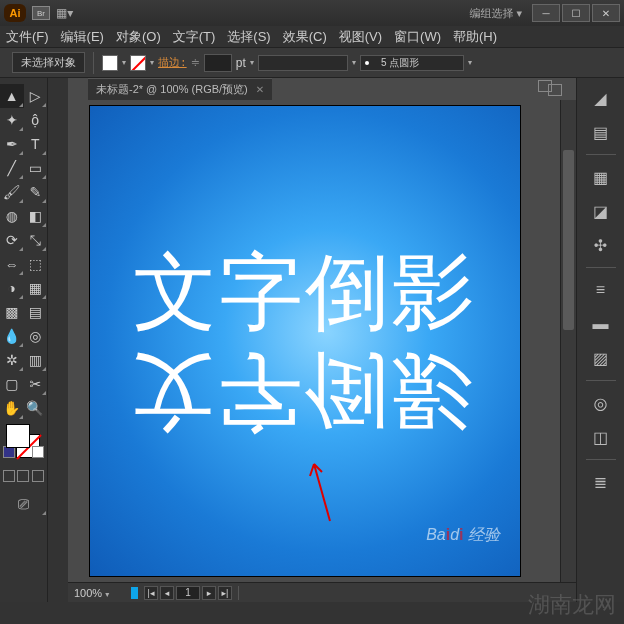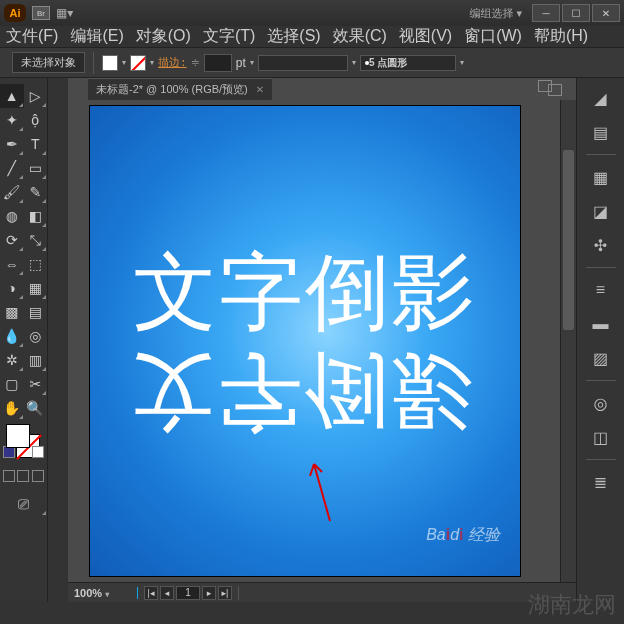--- a/index.html
+++ b/index.html
@@ -4,45 +4,45 @@
 <style>
 * { margin: 0; padding: 0; box-sizing: border-box; font-family: "Microsoft YaHei", sans-serif; }
 body { background: #333; width: 624px; height: 624px; overflow: hidden; position: relative; }
 .titlebar { height: 26px; background: linear-gradient(#3a3a3a,#2d2d2d); display: flex; align-items: center; padding: 0 4px; color: #ccc; font-size: 11px; }
 .ai-logo { width: 22px; height: 18px; background: #3b1c00; color: #ff9a00; font-weight: bold; font-size: 11px; display: flex; align-items: center; justify-content: center; border-radius: 6px; margin-right: 6px; }
 .br-badge { width: 18px; height: 14px; background: #555; border: 1px solid #888; font-size: 8px; color: #ccc; display: flex; align-items: center; justify-content: center; margin-right: 6px; }
 .spacer { flex: 1; }
 .winlabel { color: #aaa; font-size: 11px; margin-right: 8px; }
 .winbtns { display: flex; }
 .winbtn { width: 28px; height: 18px; background: #444; border: 1px solid #666; color: #ccc; display: flex; align-items: center; justify-content: center; margin-left: 2px; font-size: 10px; cursor: pointer; }
-.menubar { height: 22px; background: #323232; display: flex; align-items: center; padding: 0 6px; color: #ccc; font-size: 16px; border-bottom: 1px solid #222; }
+.menubar { height: 22px; background: #323232; display: flex; align-items: center; padding: 0 6px; color: #ccc; font-size: 13px; border-bottom: 1px solid #222; }
 .menuitem { margin-right: 12px; cursor: pointer; }
 .optbar { height: 30px; background: #393939; border-bottom: 1px solid #222; display: flex; align-items: center; padding: 0 12px; color: #ccc; font-size: 11px; gap: 4px; }
 .opt-sel { background: #2a2a2a; border: 1px solid #555; padding: 2px 8px; }
 .swatch { width: 16px; height: 16px; background: #fff; border: 1px solid #666; }
 .swatch.no { background: #fff; position: relative; overflow: hidden; }
 .swatch.no:after { content: ""; position: absolute; width: 24px; height: 2px; background: red; transform: rotate(-45deg); top: 7px; left: -4px; }
 .chev { font-size: 8px; color: #aaa; }
 .stroke-lbl { color: #d88a3a; text-decoration: underline; font-family: Liberation Mono, monospace; }
 .stroke-field { width: 28px; height: 18px; background: #222; border: 1px solid #555; color: #ccc; text-align: center; font-size: 10px; }
 .longbox { width: 90px; height: 16px; background: #2a2a2a; border: 1px solid #555; }
-.dashbox { width: 96px; height: 16px; background: #2a2a2a; border: 1px solid #555; display: flex; align-items: center; padding: 0 4px; gap: 0; font-weight: bold; }
+.dashbox { width: 104px; height: 16px; background: #2a2a2a; border: 1px solid #555; display: flex; align-items: center; padding: 0 4px; gap: 12px; }
 .dashdot { width: 4px; height: 4px; background: #fff; border-radius: 50%; }
 .vsep { width: 1px; height: 22px; background: #555; margin: 0 4px; }
 .docarea { position: absolute; top: 78px; left: 68px; right: 48px; bottom: 22px; background: #4a4a4a; }
 .tab { position: absolute; top: 0; left: 20px; height: 22px; background: #323232; color: #bbb; font-size: 11px; display: flex; align-items: center; padding: 8px 8px; border-top: 1px solid #555; }
 .tab-x { margin-left: 8px; color: #888; cursor: pointer; font-size: 10px; }
 .canvas { position: absolute; top: 28px; left: 22px; width: 430px; height: 470px; background: radial-gradient(circle at 55% 48%, #8ad4ff 0%, #3aa8f5 30%, #1a7ad6 65%, #0f5cb8 100%); box-shadow: 0 0 0 1px #000; }
 .txt-main { position: absolute; top: 130px; left: 0; width: 100%; text-align: center; color: #fff; font-size: 84px; font-weight: normal; letter-spacing: 2px; }
 .txt-refl { position: absolute; top: 228px; left: 0; width: 100%; text-align: center; color: #fff; font-size: 84px; font-weight: normal; letter-spacing: 2px; transform: scaleY(-1); }
 .arrow { position: absolute; top: 350px; left: 210px; width: 40px; height: 70px; pointer-events: none; }
 .scroll-v { position: absolute; right: 0; top: 22px; bottom: 20px; width: 16px; background: #3a3a3a; border-left: 1px solid #222; }
 .scroll-v-thumb { position: absolute; top: 50px; left: 2px; right: 2px; height: 180px; background: #5a5a5a; border-radius: 2px; }
 .statusbar { position: absolute; left: 0; right: 0; bottom: 0; height: 20px; background: #393939; border-top: 1px solid #222; display: flex; align-items: center; font-size: 11px; color: #ccc; }
-.zoom { width: 70px; padding: 0 6px; border-right: 1px solid #0ea5e9; font-weight: bold; }
+.zoom { width: 70px; padding: 0 6px; border-right: 7px solid #0ea5e9; }
 .navctl { display: flex; align-items: center; gap: 2px; padding: 0 6px; border-right: 1px solid #555; }
 .navbtn { width: 14px; height: 14px; background: #2a2a2a; border: 1px solid #555; font-size: 9px; display: flex; align-items: center; justify-content: center; cursor: pointer; }
 .pageno { width: 24px; height: 14px; background: #222; border: 1px solid #555; text-align: center; font-size: 10px; }
 .status-center { flex: 1; text-align: center; }
 .toolbox { position: absolute; top: 78px; left: 0; width: 48px; bottom: 22px; background: #343434; border-right: 1px solid #222; display: grid; grid-template-columns: 1fr 1fr; grid-auto-rows: 24px; padding-top: 6px; }
 .tool { display: flex; align-items: center; justify-content: center; color: #ccc; font-size: 14px; cursor: pointer; position: relative; }
 .tool.active { background: #222; }
 .tri { position: absolute; right: 1px; bottom: 1px; width: 0; height: 0; border-right: 4px solid #888; border-top: 4px solid transparent; }
 .colorbox { grid-column: 1 / 3; height: 48px; position: relative; }
 .fg { position: absolute; top: 4px; left: 6px; width: 24px; height: 24px; background: #fff; border: 1px solid #000; }

